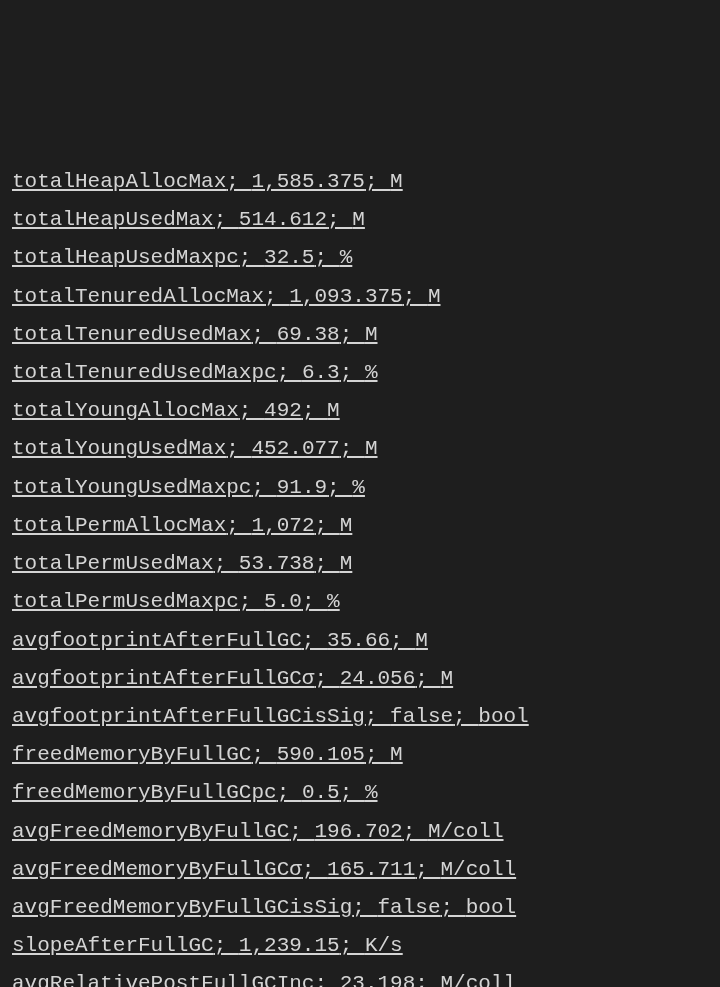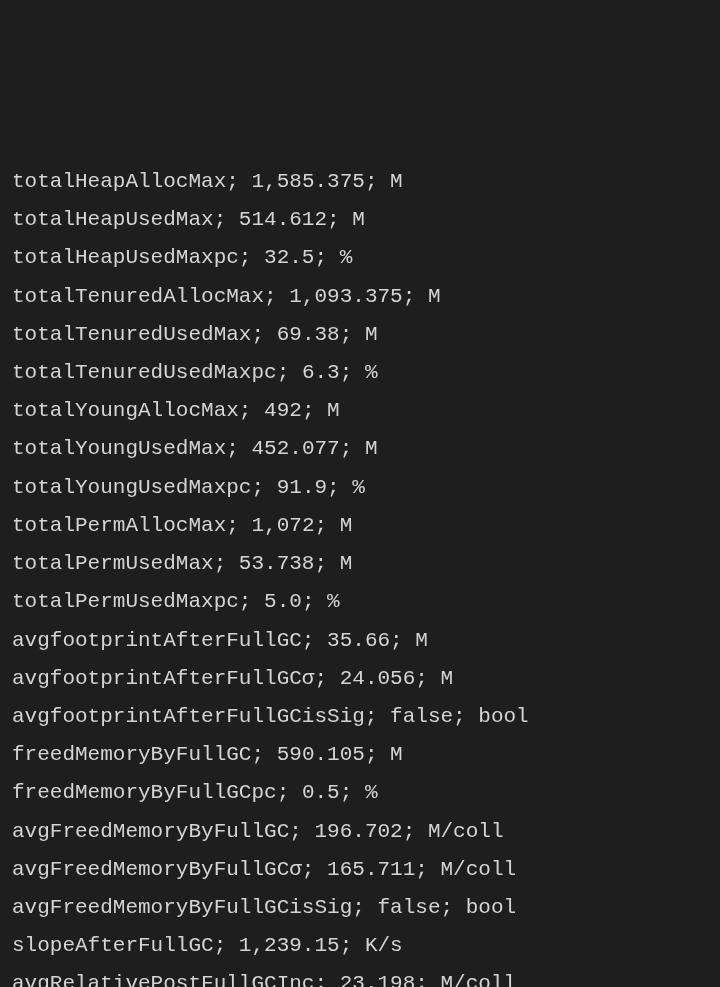--- a/index.html
+++ b/index.html
@@ -14,20 +14,21 @@
       font-size: 21px;
       line-height: 1.82;
       padding: 10px 12px;
       width: 720px;
       height: 987px;
       overflow: hidden;
       white-space: pre;
     }
     .line {
       display: block;
+      text-decoration: underline;
     }
   </style>
 </head>
 <body>
 
 
 
 <div id="output"><span class="line"><span>totalHeapAllocMax</span>; <span>1,585.375</span>; <span>M</span></span><span class="line"><span>totalHeapUsedMax</span>; <span>514.612</span>; <span>M</span></span><span class="line"><span>totalHeapUsedMaxpc</span>; <span>32.5</span>; <span>%</span></span><span class="line"><span>totalTenuredAllocMax</span>; <span>1,093.375</span>; <span>M</span></span><span class="line"><span>totalTenuredUsedMax</span>; <span>69.38</span>; <span>M</span></span><span class="line"><span>totalTenuredUsedMaxpc</span>; <span>6.3</span>; <span>%</span></span><span class="line"><span>totalYoungAllocMax</span>; <span>492</span>; <span>M</span></span><span class="line"><span>totalYoungUsedMax</span>; <span>452.077</span>; <span>M</span></span><span class="line"><span>totalYoungUsedMaxpc</span>; <span>91.9</span>; <span>%</span></span><span class="line"><span>totalPermAllocMax</span>; <span>1,072</span>; <span>M</span></span><span class="line"><span>totalPermUsedMax</span>; <span>53.738</span>; <span>M</span></span><span class="line"><span>totalPermUsedMaxpc</span>; <span>5.0</span>; <span>%</span></span><span class="line"><span>avgfootprintAfterFullGC</span>; <span>35.66</span>; <span>M</span></span><span class="line"><span>avgfootprintAfterFullGCσ</span>; <span>24.056</span>; <span>M</span></span><span class="line"><span>avgfootprintAfterFullGCisSig</span>; <span>false</span>; <span>bool</span></span><span class="line"><span>freedMemoryByFullGC</span>; <span>590.105</span>; <span>M</span></span><span class="line"><span>freedMemoryByFullGCpc</span>; <span>0.5</span>; <span>%</span></span><span class="line"><span>avgFreedMemoryByFullGC</span>; <span>196.702</span>; <span>M/coll</span></span><span class="line"><span>avgFreedMemoryByFullGCσ</span>; <span>165.711</span>; <span>M/coll</span></span><span class="line"><span>avgFreedMemoryByFullGCisSig</span>; <span>false</span>; <span>bool</span></span><span class="line"><span>slopeAfterFullGC</span>; <span>1,239.15</span>; <span>K/s</span></span><span class="line"><span>avgRelativePostFullGCInc</span>; <span>23.198</span>; <span>M/coll</span></span></div>
 
 

